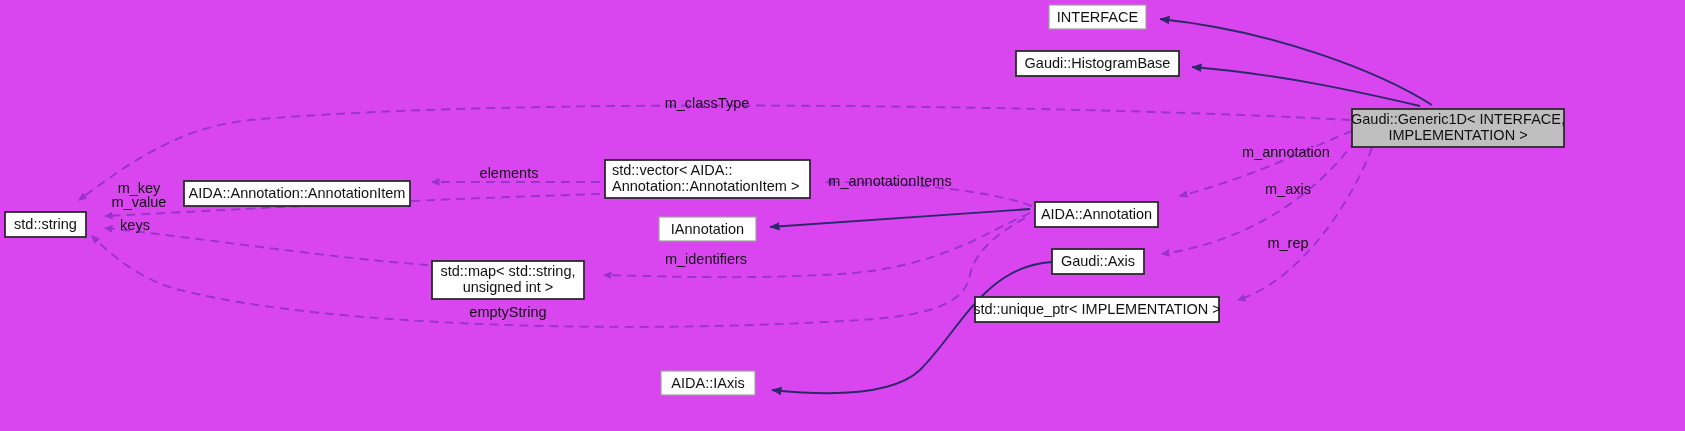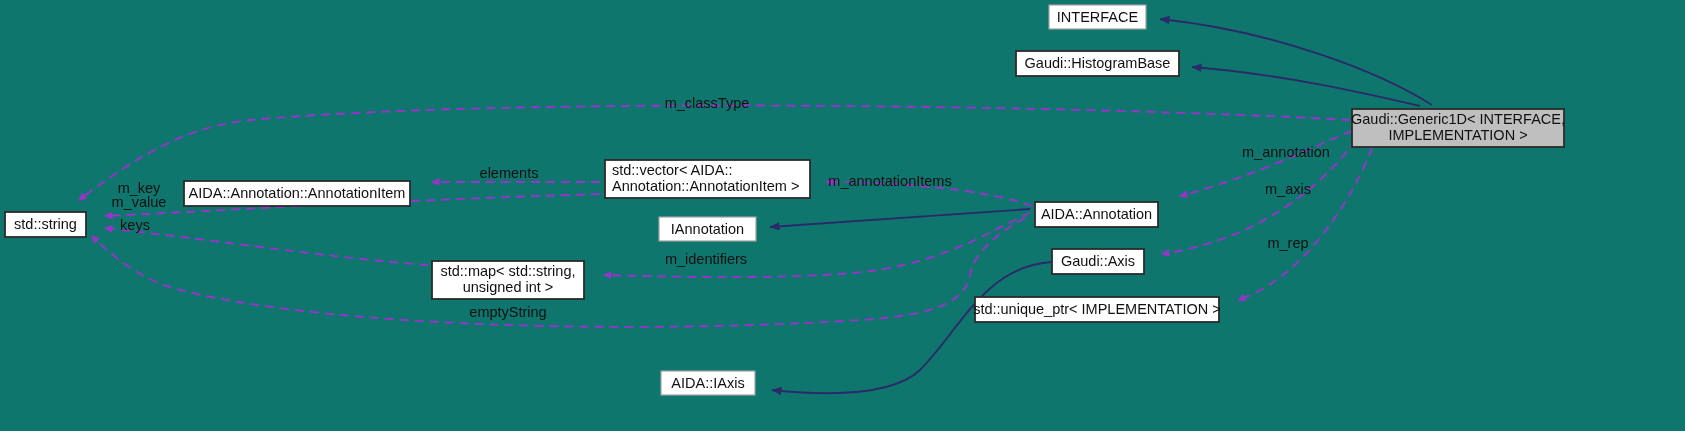--- a/index.html
+++ b/index.html
@@ -10,21 +10,21 @@
   body {
     width: 1685px;
     height: 431px;
     font-family: "Liberation Sans", sans-serif;
     overflow: hidden;
   }
   #diagram-root {
     position: relative;
     width: 1685px;
     height: 431px;
-    background: #0f766e;
+    background: #d946ef;
   }
   svg#graph {
     position: absolute;
     top: 0;
     left: 0;
     width: 1685px;
     height: 431px;
   }
   .node-rect {
     fill: #ffffff;

